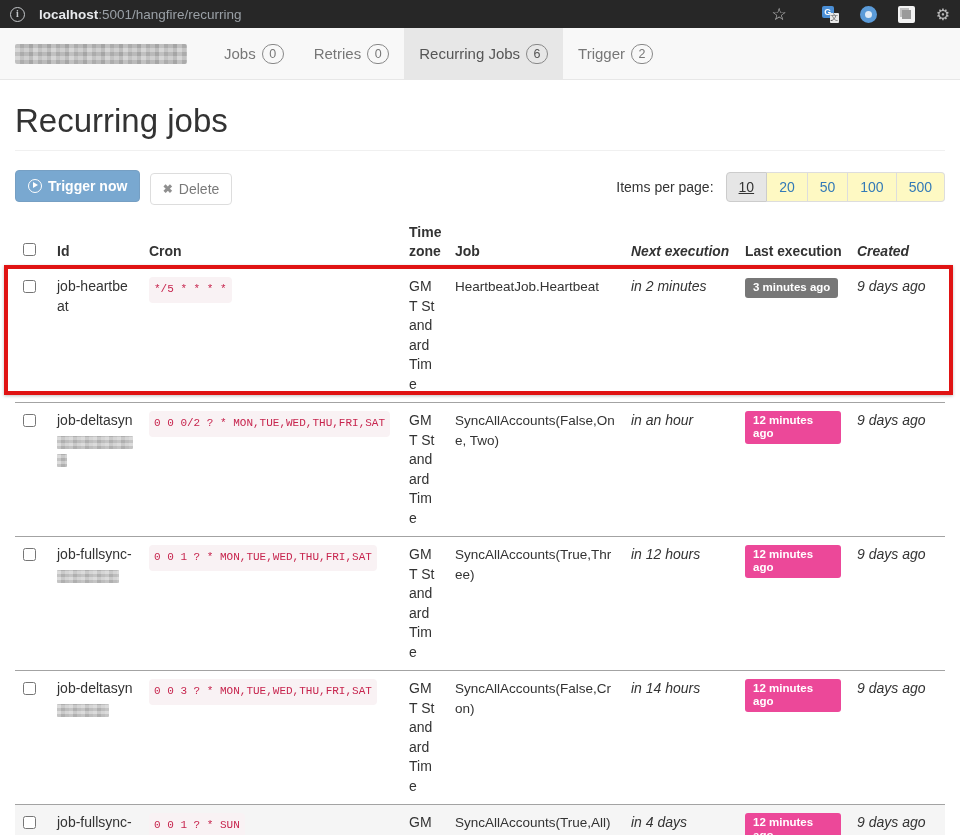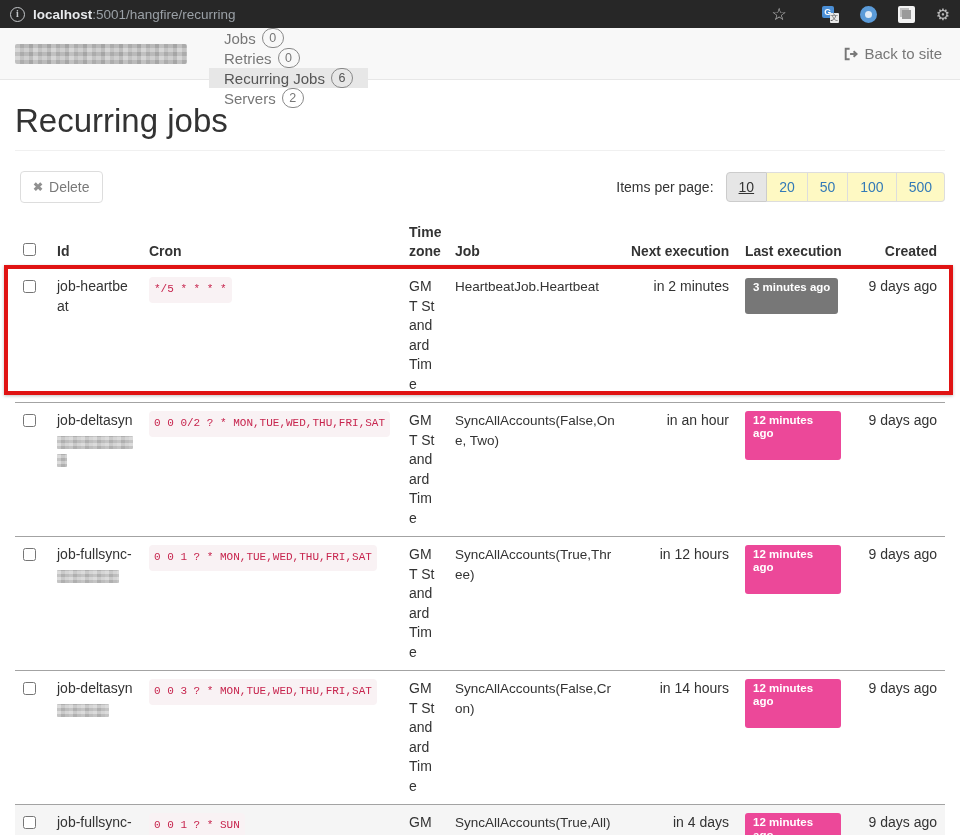--- a/index.html
+++ b/index.html
@@ -5,21 +5,21 @@
   * { box-sizing: border-box; margin: 0; padding: 0; }
   html,body { width: 960px; height: 835px; overflow: hidden; background:#fff;
     font-family: "Liberation Sans", sans-serif; color:#333; }
 
   
   .browser-bar { height:28px; background:#272727; display:flex; align-items:center;
     padding:0 10px; gap:8px; }
   .info-ico { width:15px; height:15px; border:1.5px solid #c4c7ca; border-radius:50%;
     color:#c4c7ca; font-size:10px; line-height:12px; text-align:center; font-weight:bold;
     font-family:"Liberation Serif", serif; flex:0 0 auto;}
-  .url { font-size:13.5px; white-space:nowrap;}
+  .url { font-size:13.5px; margin-left:6px; white-space:nowrap;}
   .url .host { color:#e8eaed; font-weight:bold;}
   .url .path { color:#9aa0a6;}
   .bar-spacer { flex:1; }
   .star-ico { color:#c8c8c8; font-size:17px; line-height:17px; margin-right:14px;}
   .ext { width:17px; height:17px; margin-left:13px; position:relative; flex:0 0 auto;}
   .ext-translate .sq1{ position:absolute; left:0; top:0; width:12px; height:12px;
     background:#4b8fd6; border-radius:2px; color:#fff; font-size:9px; line-height:12px;
     text-align:center; font-weight:bold;}
   .ext-translate .sq2{ position:absolute; right:0; bottom:0; width:9px; height:10px;
     background:#e8e8e8; border-radius:1px; color:#555; font-size:8px; line-height:10px; text-align:center;}
@@ -29,21 +29,21 @@
   .gear-ico { color:#b9b9b9; font-size:16px; line-height:17px; margin-left:13px;}
 
   
   .navbar { height:52px; background:#f8f8f8; border-bottom:1px solid #e7e7e7;
     display:flex; align-items:stretch; }
   .brand { align-self:center; width:172px; height:20px; margin-left:15px; border-radius:2px;
     background-image:
       repeating-linear-gradient(0deg, rgba(110,110,110,.22) 0 4px, rgba(210,210,210,.30) 4px 8px),
       repeating-linear-gradient(90deg, #d8d8d8 0 5px, #bdbdbd 5px 9px, #cfcfcf 9px 14px, #b5b5b5 14px 18px);
   }
-  .tabs { display:flex; margin-left:22px;flex-direction:column; }
+  .tabs { display:flex; margin-left:22px; }
   .tab { display:flex; align-items:center; padding:0 15px; font-size:15px; color:#777;
     cursor:pointer; }
   .tab.active { background:#e7e7e7; color:#555; }
   .pill { display:inline-block; margin-left:6px; min-width:22px; padding:1px 6px;
     border:1px solid #888; border-radius:11px; font-size:12.5px; line-height:16px;
     text-align:center; }
   .nav-right { margin-left:auto; display:flex; align-items:center; padding-right:18px;
     color:#777; font-size:15px; gap:6px; cursor:pointer;}
 
   
@@ -66,30 +66,30 @@
     background:#fef9c3; border:1px solid #ddd; border-left-width:0; color:#337ab7; cursor:pointer;}
   .pager .pg:first-child { border-left-width:1px; border-radius:4px 0 0 4px;text-decoration:underline; }
   .pager .pg:last-child { border-radius:0 4px 4px 0; }
   .pager .pg.active { background:#e6e6e6; border-color:#ccc; color:#333; }
 
   
   .tablewrap { margin:14px 15px 0; position:relative; }
   table { width:930px; border-collapse:collapse; font-size:14px; table-layout:fixed;}
   th { text-align:left; vertical-align:bottom; padding:6px 8px; line-height:19px;
     border-bottom:2px solid #f97316; font-weight:bold; color:#333;}
-  th.r, td.r { text-align:right; }
+  th.r, td.r { text-align:left;font-style:italic; }
   th.nw { white-space:nowrap; font-size:13.8px;}
   td { vertical-align:top; padding:8px; height:95px; border-top:1px solid #a3a3a3; line-height:19.5px;}
   tbody tr:first-child td { border-top:none; }
   tr.hover td { background:#f5f5f5; }
   .cell-id, .cell-tz { word-break:break-all; }
   .cell-job { word-break:break-all; font-size:13.5px; }
   .cron { display:inline-block; font-family:"Liberation Mono", monospace; font-size:11px;
     background:#f9f2f4; color:#c7254e; padding:3px 5px; border-radius:4px; white-space:nowrap;}
-  .badge { display:inline-block; padding:3px 8px 20px; font-size:11.5px; font-weight:bold;
+  .badge { display:inline-block; padding:3px 8px 4px; font-size:11.5px; font-weight:bold;
     color:#fff; border-radius:3px; line-height:13px; }
   .badge.green { background:#ec4899; }
   .badge.gray  { background:#777777; }
   .redact { height:13px; margin-top:5px; border-radius:1px;
     background-image:
       repeating-linear-gradient(0deg, rgba(120,120,120,.25) 0 3px, rgba(215,215,215,.35) 3px 6px),
       repeating-linear-gradient(90deg, #dedede 0 4px, #c2c2c2 4px 8px, #d4d4d4 8px 12px);}
   input[type=checkbox]{ width:13px; height:13px; margin-top:3px; }
 
   
@@ -125,38 +125,34 @@
       </div>
       <div class="tab">
         <span>Retries</span>
         <span class="pill">0</span>
       </div>
       <div class="tab active">
         <span>Recurring Jobs</span>
         <span class="pill">6</span>
       </div>
       <div class="tab">
-        <span>Servers</span>
+        <span>Trigger</span>
         <span class="pill">2</span>
       </div>
     </div>
-  <div class="nav-right">
-    <svg width="15" height="14" viewBox="0 0 16 16">
-      <path d="M7 2 H2.5 V14 H7" stroke="#777" stroke-width="2.2" fill="none"></path>
-      <path d="M7.5 8 H14" stroke="#777" stroke-width="2.2" fill="none"></path>
-      <path d="M11.5 4.8 L15 8 L11.5 11.2" stroke="#777" stroke-width="2.2" fill="none"></path>
-    </svg>
-    <span>Back to site</span>
-  </div>
 </div>
 
 <h1 class="page-title">Recurring jobs</h1>
 
 <div class="toolbar">
   <div>
+    <button class="btn btn-primary">
+      <span class="play-ico"></span>
+      <span>Trigger now</span>
+    </button>
     <button class="btn btn-default">
       <span class="x-ico">✖</span>
       <span>Delete</span>
     </button>
   </div>
   <div class="per-page">
     <span class="per-page-label">Items per page:</span>
     <div class="pager">
         <div class="pg active">10</div>
         <div class="pg">20</div>

